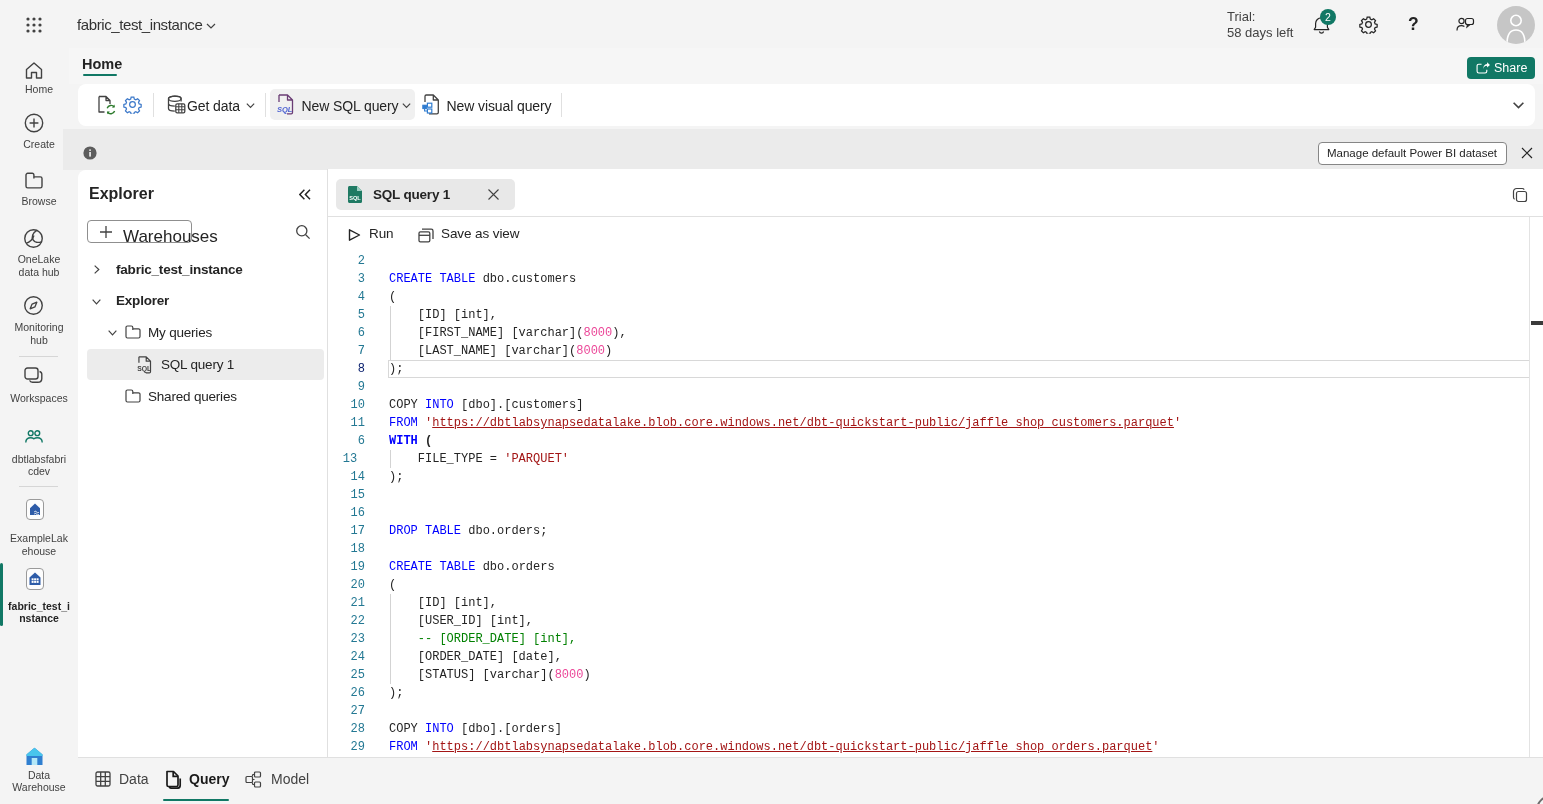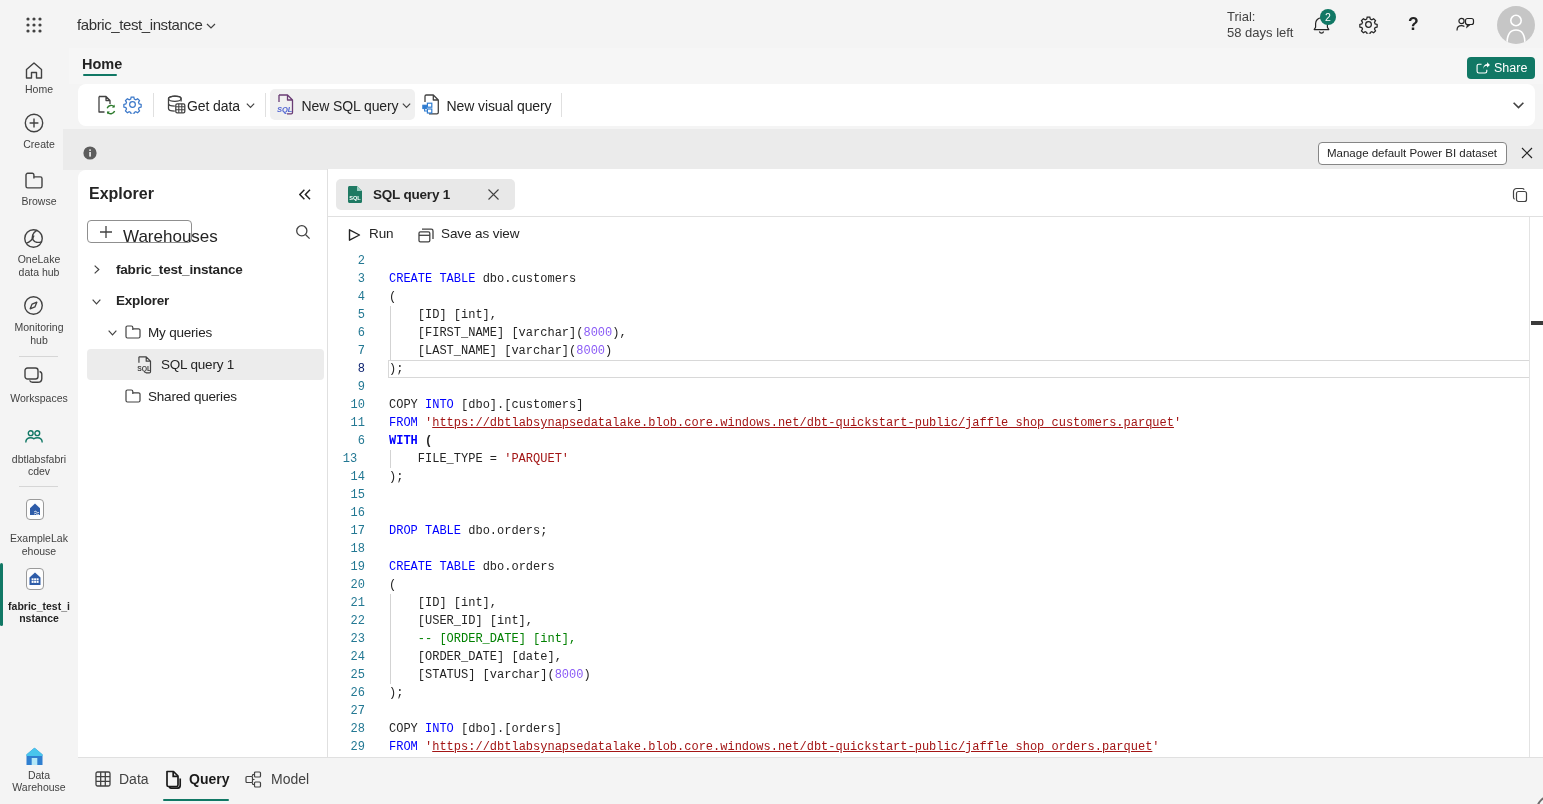--- a/index.html
+++ b/index.html
@@ -52,21 +52,21 @@
   #tabborder { position:absolute; left:328px; top:216px; width:1215px; height:1px; background:#e0e0e0; }
   #runrow { position:absolute; left:328px; top:217px; width:1215px; height:35px; background:#fff; font-size:13.5px; letter-spacing:-0.1px; color:#242424; }
   #runrow span { position:absolute; top:9px; }
 
   #editor { position:absolute; left:328px; top:252px; width:1215px; height:505px; background:#fff;
             font-family:"Liberation Mono", monospace; font-size:12px; line-height:18px; }
   .cl { position:absolute; height:18px; white-space:pre; left:61px; }
   .ln { position:absolute; width:30px; text-align:right; color:#237893; height:18px; left:7px; }
   .kw { color:#0000ff; }
   .str { color:#a31515; }
-  .num { color:#8b5cf6; }
+  .num { color:#ec4899; }
   .com { color:#008000; }
   .lnk { text-decoration:underline; }
   .iguide { position:absolute; width:1px; background:#d3d3d3; left:61.5px; }
   #curline { position:absolute; left:60px; top:108px; width:1141px; height:18px; border-top:1.4px solid #d8d8d8; border-bottom:1.4px solid #d8d8d8; border-left:1.4px solid #d8d8d8; }
   #oruler { position:absolute; left:1201px; top:-35px; width:1px; height:540px; background:#e3e3e3; }
   #omark { position:absolute; left:1203px; top:69px; width:12px; height:3.5px; background:#3b3b3b; }
 
   #bottombar { position:absolute; left:78px; top:757px; width:1465px; height:47px; background:#f4f4f4; border-top:1px solid #e0e0e0; font-size:14px; color:#424242; }
   #bottombar .bt { position:absolute; top:13px; }
   #qund { position:absolute; left:163px; top:798.5px; width:66px; height:2.5px; background:#117865; border-radius:2px; }

